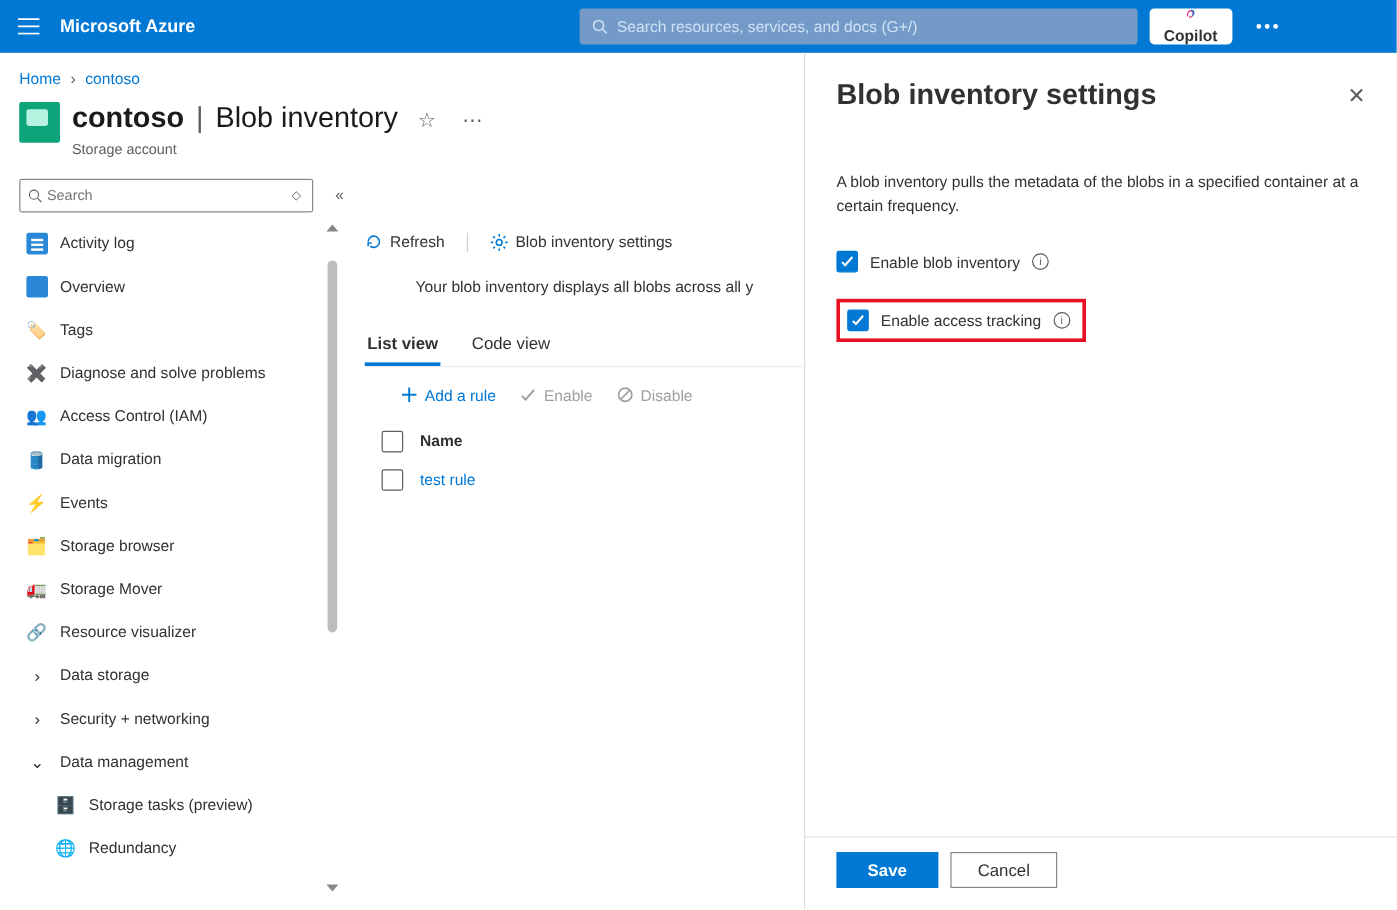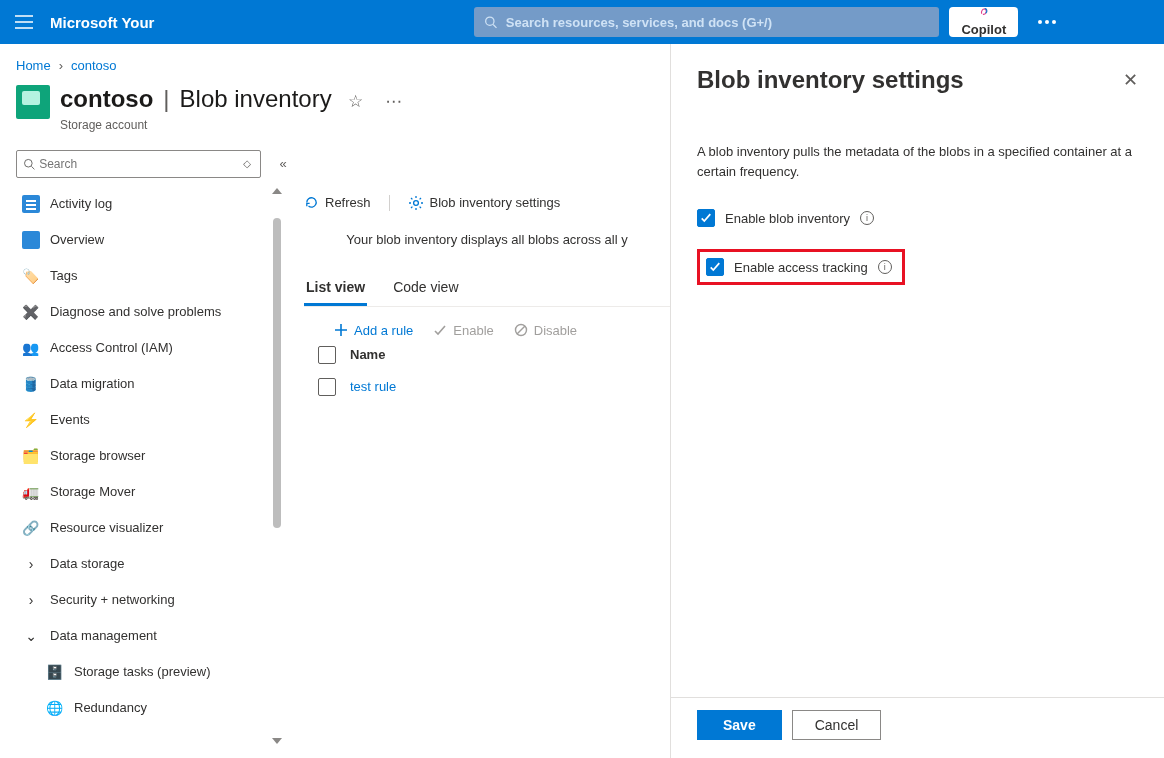--- a/index.html
+++ b/index.html
@@ -3,21 +3,21 @@
   <meta charset="utf-8">
   <style>
     * { box-sizing: border-box; margin: 0; padding: 0; }
     body { font-family: "Segoe UI", -apple-system, Arial, sans-serif; font-size: 13px; color: #323130; background: #fff; width: 1164px; height: 758px; overflow: hidden; }
 
     
     .top-bar { background: #0078d4; height: 44px; display: flex; align-items: center; padding: 0 10px; color: #fff; }
     .hamburger { width: 28px; height: 28px; display: flex; align-items: center; justify-content: center; cursor: pointer; }
     .brand { font-size: 15px; font-weight: 600; margin-left: 12px; }
     .top-search { margin-left: 320px; flex: 0 0 465px; background: #749bc8; border-radius: 3px; height: 30px; display: flex; align-items: center; padding: 0 10px; color: #e8f1fb; }
-    .top-search input { background: transparent; border: none; outline: none; color: #000000; font-size: 13px; width: 100%; margin-left: 8px; font-weight: bold; }
+    .top-search input { background: transparent; border: none; outline: none; color: #000000; font-size: 13px; width: 100%; margin-left: 8px; }
     .top-search input::placeholder { color: #cfe2f5; }
     .copilot-btn { margin-left: 10px; background: #fff; border-radius: 4px; height: 30px; padding: 0 12px; display: flex; align-items: center; gap: 6px; cursor: pointer; color: #323130; font-weight: 600; font-size: 13px; flex-direction: column; }
     .copilot-swirl { width: 16px; height: 16px; }
     .top-ellipsis { margin-left: 14px; display: flex; gap: 3px; cursor: pointer; padding: 6px; }
     .top-ellipsis span { width: 4px; height: 4px; border-radius: 50%; background: #fff; }
 
     
     .page { display: flex; height: calc(758px - 44px); }
     .left-col { width: 670px; padding: 14px 0 0 16px; position: relative; }
     .right-panel { flex: 1; border-left: 1px solid #e1dfdd; display: flex; flex-direction: column; }
@@ -73,21 +73,21 @@
 
     .tabs { display: flex; gap: 24px; margin-top: 26px; border-bottom: 1px solid #edebe9; }
     .tab { padding: 6px 2px 8px; font-size: 14px; cursor: pointer; border-bottom: 3px solid transparent; }
     .tab.active { font-weight: 600; border-bottom-color: #0078d4; }
 
     .rule-toolbar { display: flex; align-items: center; gap: 20px; margin-top: 16px; padding-left: 30px; }
     .rbtn { display: flex; align-items: center; gap: 6px; font-size: 13px; }
     .rbtn.add { color: #0078d4; cursor: pointer; }
     .rbtn.disabled { color: #a19f9d; }
 
-    .rule-header-row { display: flex; align-items: center; gap: 14px; margin-top: 8px; padding-left: 14px; font-weight: 700; }
+    .rule-header-row { display: flex; align-items: center; gap: 14px; margin-top: 22px; padding-left: 14px; font-weight: 700; }
     .rule-row { display: flex; align-items: center; gap: 14px; margin-top: 14px; padding-left: 14px; }
     .rule-link { color: #0078d4; cursor: pointer; }
     .chk { width: 18px; height: 18px; border: 1px solid #605e5c; border-radius: 2px; display: inline-flex; align-items: center; justify-content: center; cursor:pointer; }
 
     
     .blade-head { display: flex; align-items: center; justify-content: space-between; padding: 22px 26px 8px; }
     .blade-head h2 { font-size: 24px; font-weight: 700; }
     .blade-close { cursor: pointer; color: #605e5c; font-size: 18px; }
     .blade-body { padding: 40px 26px 10px; flex: 1; }
     .blade-desc { font-size: 13px; line-height: 1.5; }
@@ -102,21 +102,21 @@
   </style>
 </head>
 <body>
 
 <div class="top-bar">
   <div class="hamburger">
     <svg width="18" height="14" viewBox="0 0 18 14">
         <path stroke="#fff" stroke-width="1.5" d="M0 1h18M0 7h18M0 13h18"></path>
       </svg>
   </div>
-  <div class="brand">Microsoft Your</div>
+  <div class="brand">Microsoft Azure</div>
   <div class="top-search">
     <svg width="14" height="14" viewBox="0 0 16 16">
         <circle cx="7" cy="7" r="5" stroke="#cfe2f5" stroke-width="1.5" fill="none"></circle>
         <line x1="11" y1="11" x2="15" y2="15" stroke="#cfe2f5" stroke-width="1.5"></line>
       </svg>
     <input placeholder="Search resources, services, and docs (G+/)" style="">
   </div>
   <div class="copilot-btn">
     <svg class="copilot-swirl" viewBox="0 0 16 16">
         <path d="M4 12 C2 8 6 2 10 4 C14 6 12 14 6 13" stroke="#e23a8b" stroke-width="2" fill="none"></path>

